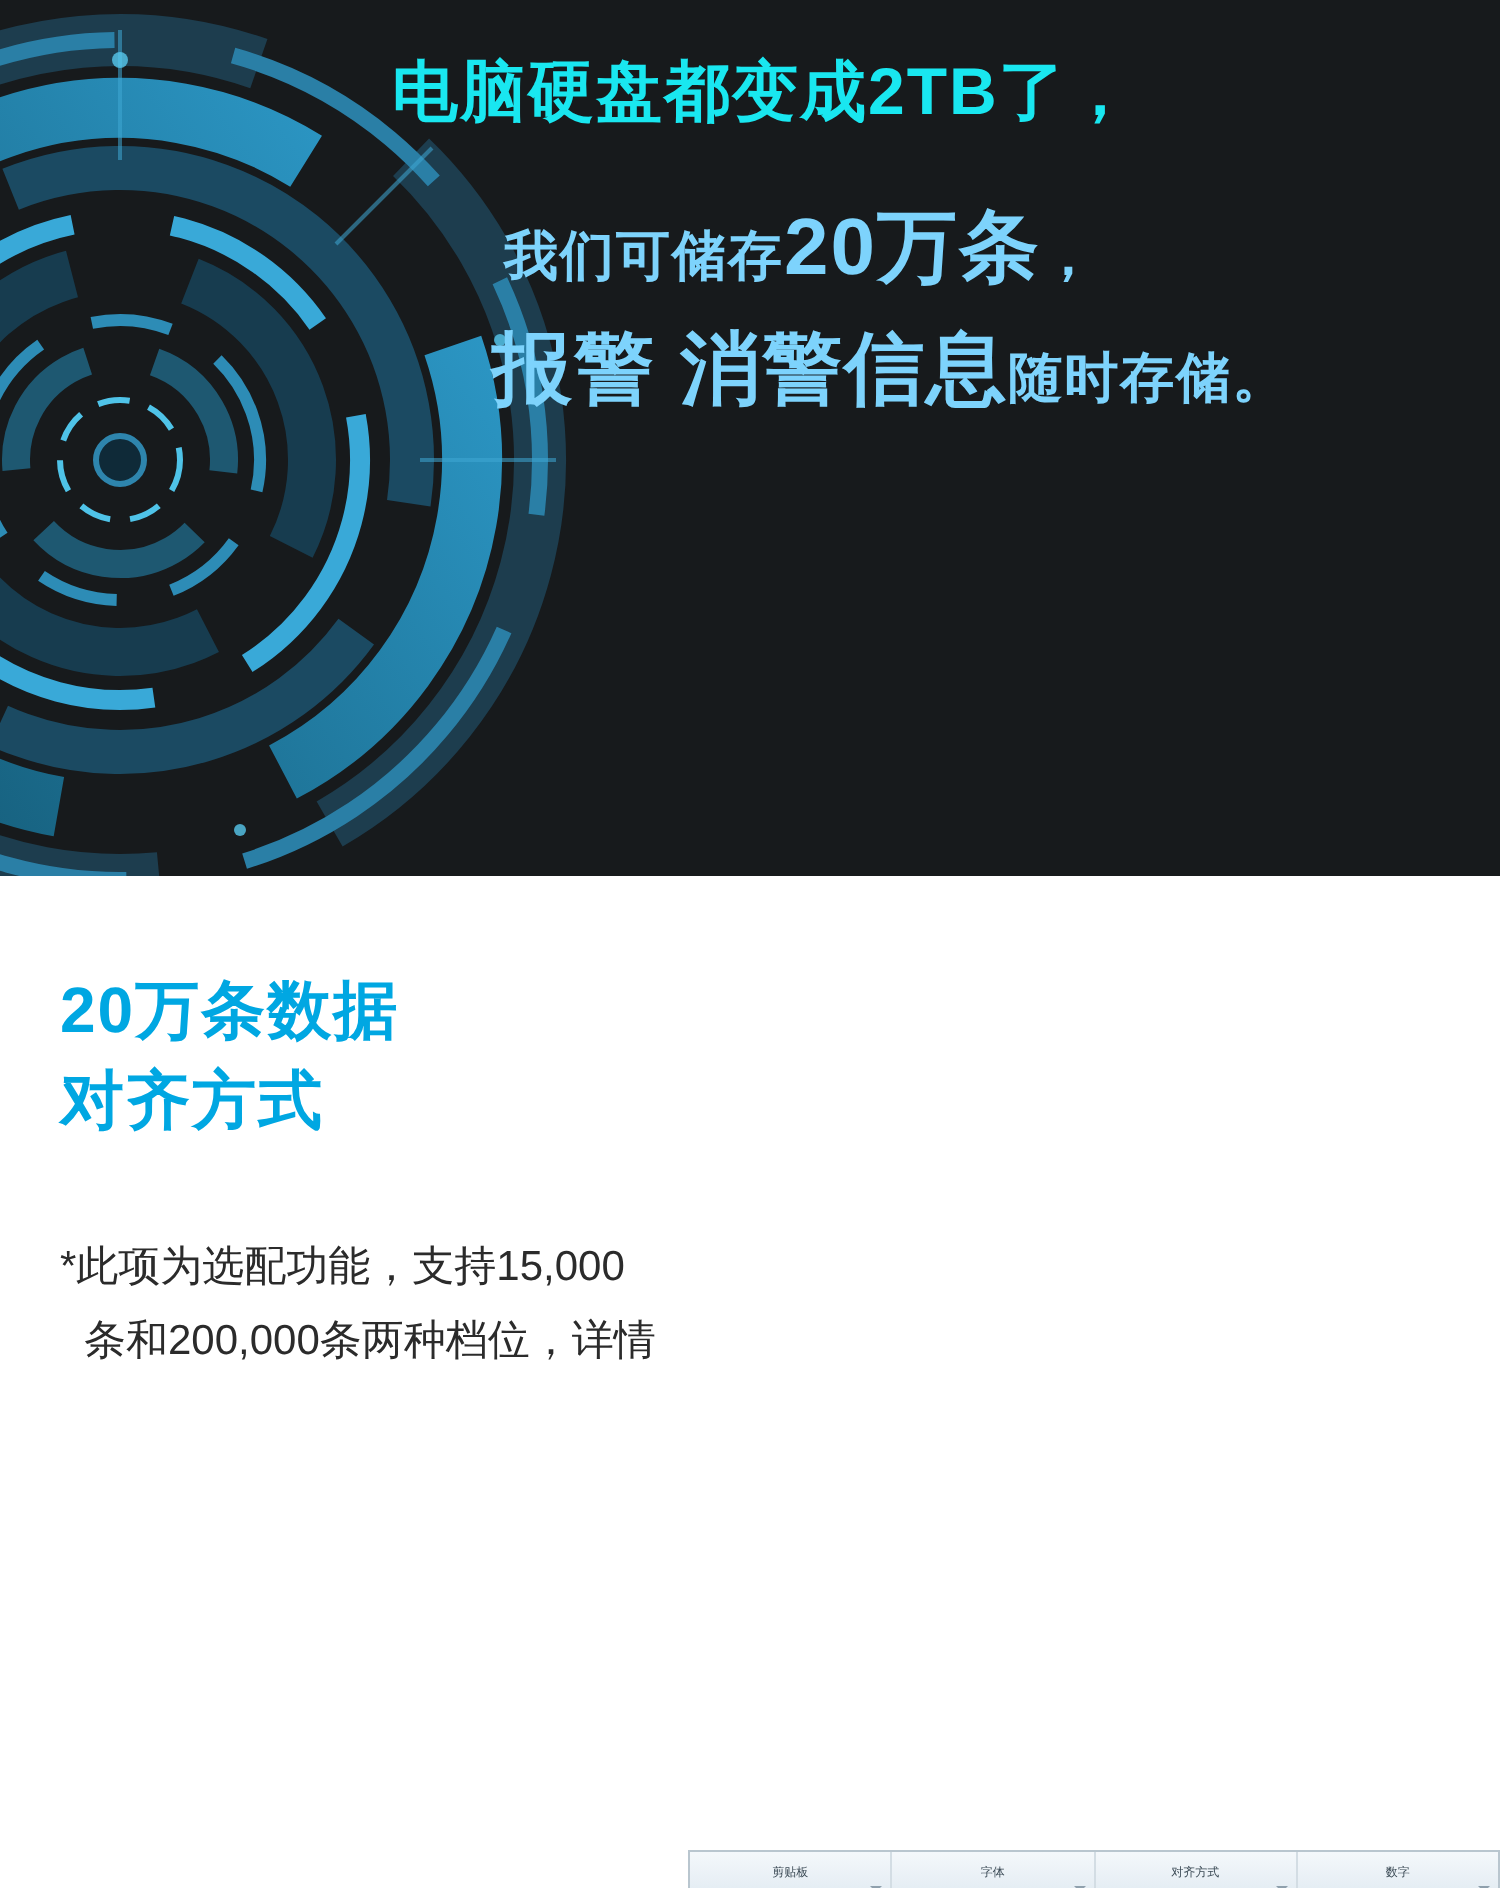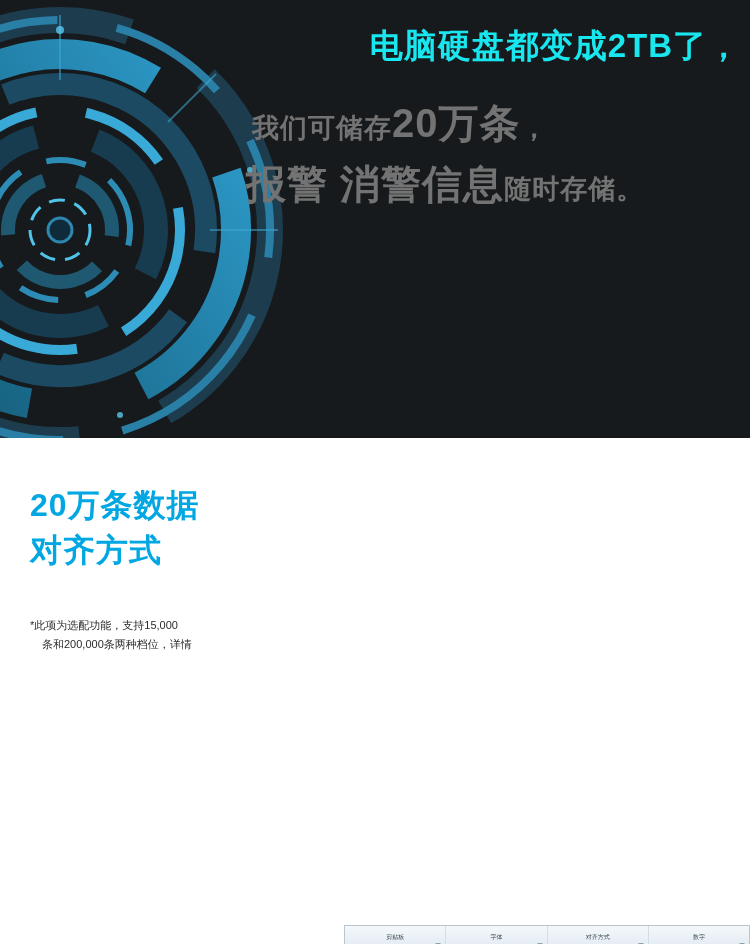--- a/index.html
+++ b/index.html
@@ -36,28 +36,28 @@
     width: 545px;
     height: 438px;
   }
   .headline {
     color: #19e7f0;
     font-weight: bold;
     font-size: 33px;
     line-height: 1.45;
     letter-spacing: 1px;
     padding-top: 22px;
-    text-align: right;
+    text-align: left;
   }
   .headline .l2 {
     display: block;
   }
   .subblock {
     margin-top: 26px;
-    color: #737373;
+    color: #7dd3fc;
     padding-left: 46px;
   }
   .sub-line {
     display: block;
     white-space: nowrap;
     margin-bottom: 6px;
   }
   .sm {
     font-size: 27px;
     font-weight: bold;
@@ -92,21 +92,21 @@
     color: #00a7e2;
     font-weight: bold;
     font-size: 32px;
     line-height: 1.42;
     letter-spacing: 1px;
   }
   .big-blue span { display: block; }
   .note {
     margin-top: 42px;
     color: #2b2b2b;
-    font-size: 11px;
+    font-size: 21px;
     line-height: 1.75;
   }
   .note span { display: block; }
   .note .ind { text-indent: 12px; }
 
   
   .sheet {
     position: absolute;
     left: 344px;
     top: 487px;

